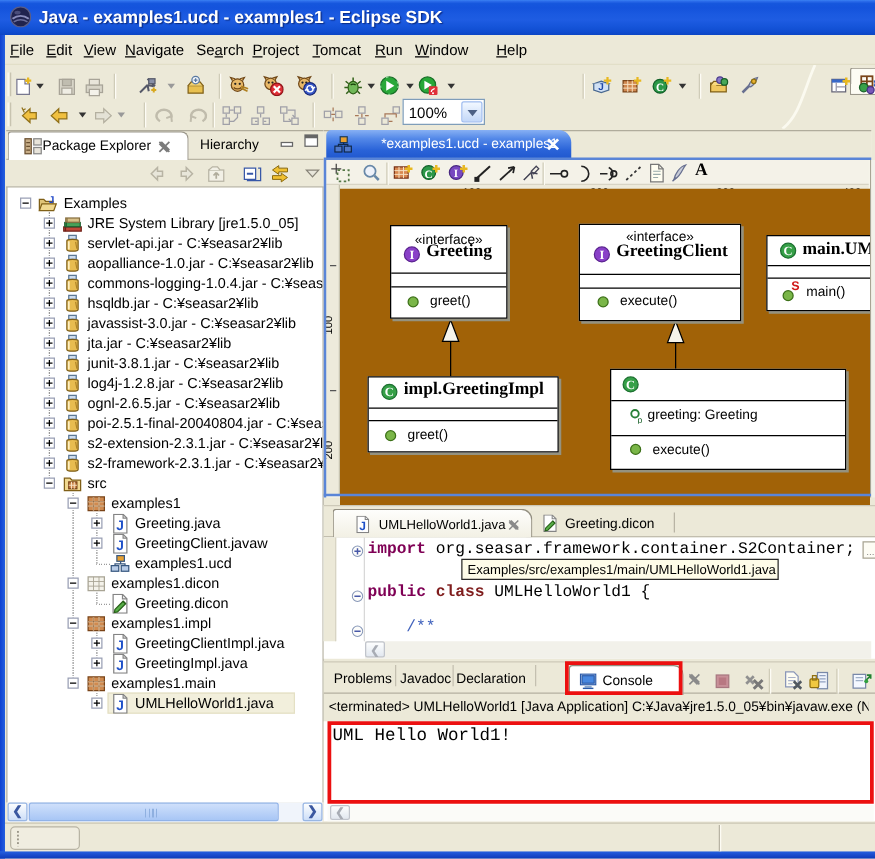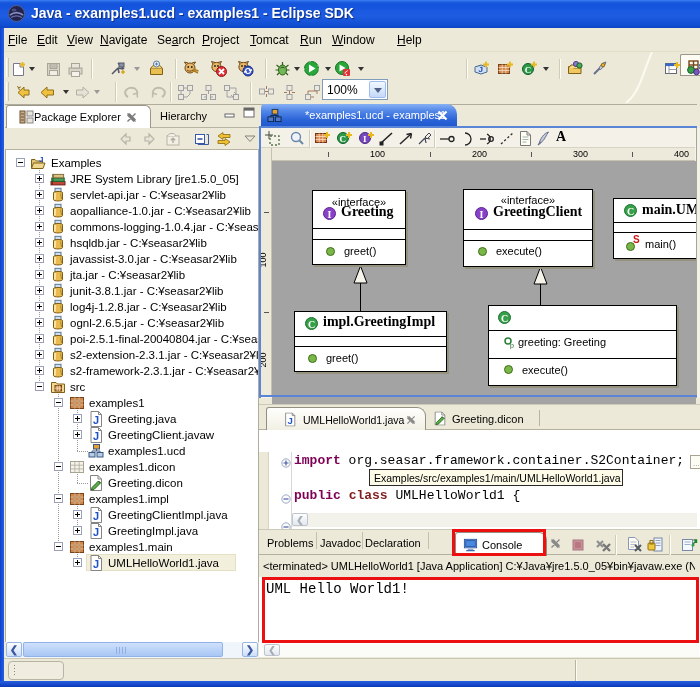--- a/index.html
+++ b/index.html
@@ -52,21 +52,21 @@
 .xpscroll-h { position:absolute; background:#f0f4fb; }
 .xpbtn { position:absolute; width:16px; height:15px; background:linear-gradient(180deg,#fdfefe,#cddef8); border:1px solid #98b6e4; border-radius:2px; color:#3a57a0; font-size:10px; text-align:center; line-height:14px; font-weight:bold;}
 .xpthumb { position:absolute; top:0px; height:15px; background:linear-gradient(180deg,#cfe0fb,#a8c6f5); border:1px solid #90b2e8; border-radius:2px; }
 
 
 #umlpane { left:259px; top:104px; width:438px; height:294px; background:#f6f4ea; }
 .etab-active-blue { position:absolute; left:2px; top:0px; height:23px; background:linear-gradient(180deg,#87b0f4 0%,#5388e8 30%,#2a63d8 70%,#2058ce 100%); color:#fff; font-size:11px; border-top-left-radius:4px; border-top-right-radius:10px; }
 #umltoolbar { position:absolute; left:2px; top:24px; width:434px; height:20px; background:#f4f2e8; border-bottom:1px solid #d8d4c4; }
 #umlruler-h { position:absolute; left:13px; top:44px; width:423px; height:13px; background:#edeadb; border-bottom:1px solid #c6c2ae; font-size:9px; color:#000; }
 #umlruler-v { position:absolute; left:2px; top:44px; width:11px; height:248px; background:#edeadb; border-right:1px solid #c6c2ae; font-size:9px; }
-#umlcanvas { position:absolute; left:13px; top:57px; width:424px; height:292px; background:#a3a3a3; overflow:hidden; }
+#umlcanvas { position:absolute; left:13px; top:47px; width:424px; height:292px; background:#a16207; overflow:hidden; }
 
 .umlbox { position:absolute; background:#fff; border:1px solid #000; box-shadow:2px 2px 0 #95927f; }
 .umlsep { position:absolute; left:0; width:100%; height:1px; background:#000; }
 .stereo { text-align:center; font-size:11px; }
 .clsname { font-weight:bold; font-size:14px; font-family:"Liberation Serif",serif; }
 .member { position:absolute; font-size:11px; }
 .circleI { display:inline-block; width:13px; height:13px; border-radius:50%; background:#8940c8; border:1px solid #5c2490; color:#fff; font-size:10px; font-weight:bold; text-align:center; line-height:13px; font-family:"Liberation Serif",serif;}
 .circleC { display:inline-block; width:13px; height:13px; border-radius:50%; background:#36a048; border:1px solid #1c7030; color:#fff; font-size:10px; font-weight:bold; text-align:center; line-height:13px; font-family:"Liberation Serif",serif;}
 .mdot { display:inline-block; width:9px; height:9px; border-radius:50%; background:#7ab648; border:1px solid #3c7018; }
 
@@ -778,21 +778,21 @@
         <path d="M1.5 1.5 L9.5 9.5 M9.5 1.5 L1.5 9.5 M1.5 3 L8 9.5 M9.5 8 L3 1.5" stroke="#8a8a8a" stroke-width="1.3" fill="none"></path>
       </svg>
   </div>
   <div style="position:absolute;left:168px;top:3px;width:113px;height:22px;">
     <svg width="14" height="15" style="position:absolute;left:6px;top:4px" viewBox="0 0 16 16">
         <use href="#i-dicon"></use>
       </svg>
     <span style="position:absolute;left:25px;top:6px;font-size:11px;">Greeting.dicon</span>
     <span style="position:absolute;right:0;top:3px;width:1px;height:16px;background:#b8b4a4"></span>
   </div>
-  <div style="position:absolute;left:0;top:26px;width:441px;height:83px;background:#fff;margin-top:22px;">
+  <div style="position:absolute;left:0;top:26px;width:441px;height:83px;background:#fff;">
     <div style="position:absolute;left:0;top:0;width:10px;height:83px;background:#ece9d8;border-right:1px solid #d8d4c4"></div>
     <div style="position:absolute;left:32px;top:0;width:1px;height:83px;background:#d8d8d8"></div>
     <svg width="10" height="10" style="position:absolute;left:22px;top:6px" viewBox="0 0 12 12">
         <circle cx="6" cy="6" r="5" fill="#fcfcfa" stroke="#8898b8"></circle>
         <path d="M3 6 H9 M6 3 V9" stroke="#4858a8" stroke-width="1.4"></path>
       </svg>
     <svg width="10" height="10" style="position:absolute;left:22px;top:42px" viewBox="0 0 12 12">
         <circle cx="6" cy="6" r="5" fill="#fcfcfa" stroke="#8898b8"></circle>
         <path d="M3 6 H9" stroke="#4858a8" stroke-width="1.4"></path>
       </svg>

